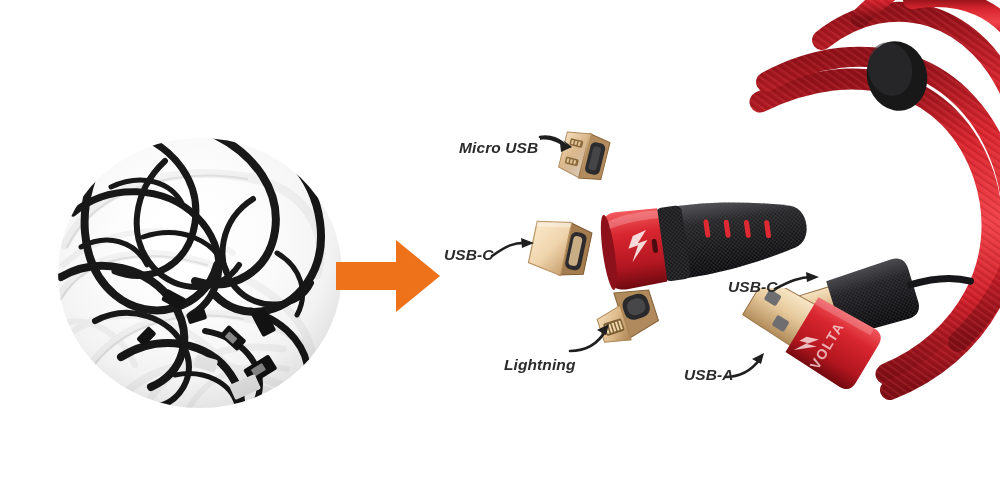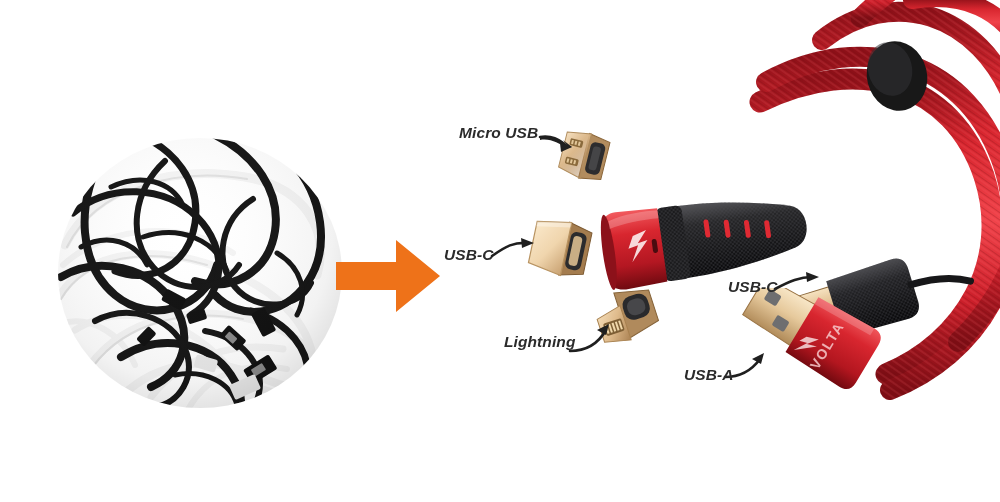--- a/index.html
+++ b/index.html
@@ -14,23 +14,23 @@
     position:absolute;
     font-family:"Liberation Sans", sans-serif;
     font-weight:bold;
     font-style:italic;
     color:#2b2b2b;
     font-size:15.5px;
     letter-spacing:.1px;
     white-space:nowrap;
     line-height:1;
   }
-  .label-micro   {left:459px; top:125px;text-align:center;}
+  .label-micro   {left:459px; top:140px;text-align:center;}
   .label-usbc1   {left:444px; top:247px;}
-  .label-lightning{left:504px; top:334px;}
+  .label-lightning{left:504px; top:357px;}
   .label-usbc2   {left:728px; top:279px;}
   .label-usba    {left:684px; top:367px;}
 
   svg{display:block;}
   .arrow-layer{position:absolute;left:0;top:0;width:1000px;height:502px;pointer-events:none;}
 
   
   .tangle{position:absolute;left:55px;top:125px;width:290px;height:290px;}
 
   

